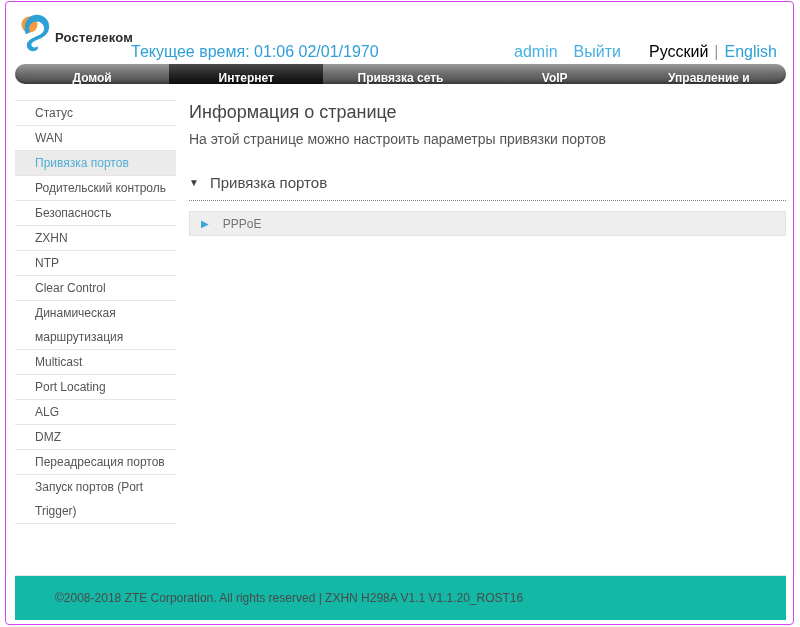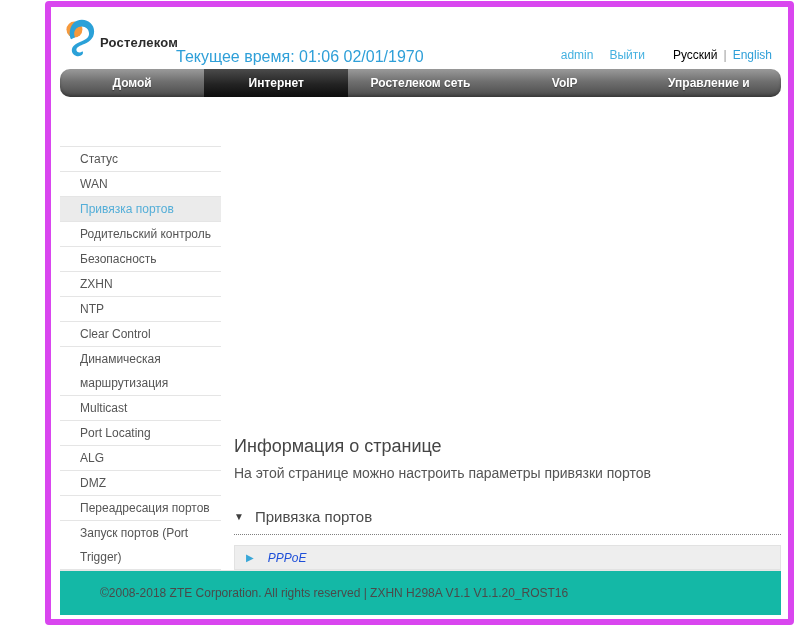--- a/index.html
+++ b/index.html
@@ -6,45 +6,44 @@
   html, body { width: 800px; height: 627px; }
   body {
     font-family: "Liberation Sans", sans-serif;
     background: #fff;
     position: relative;
     overflow: hidden;
   }
   .page {
     position: absolute;
     left: 5px; top: 1px; right: 6px; bottom: 2px;
-    border: 6px solid #d946ef;
+    border: 1px solid #d946ef;
     border-radius: 4px;
     background: #fff;
     display: flex;
     flex-direction: column;
     overflow: hidden;
-    margin-left: 40px;
   }
   
   .header { position: relative; height: 62px; flex: 0 0 auto; }
   .brand { position: absolute; left: 15px; top: 11px; display: flex; align-items: flex-end; }
   .brand svg { display: block; }
   .brand-name { font-size: 13px; font-weight: bold; color: #2b2b2b; margin-left: 4px; margin-bottom: 8px; letter-spacing: .2px; }
   .time { position: absolute; left: 125px; top: 41px; font-size: 16px; color: #2e9fd8; }
-  .header-links { position: absolute; right: 16px; top: 41px; font-size: 12px; display: flex; align-items: center; }
+  .header-links { position: absolute; right: 16px; top: 41px; font-size: 16px; display: flex; align-items: center; }
   .header-links a { text-decoration: none; cursor: pointer; }
   .hl-admin { color: #45b1e0; margin-right: 16px; }
   .hl-logout { color: #45b1e0; margin-right: 28px; }
   .hl-ru { color: #000000; }
   .hl-sep { color: #9a9a9a; margin: 0 6px; }
   .hl-en { color: #2e9fd8; }
   
   .nav {
     flex: 0 0 auto;
-    height: 28px;
+    height: 20px;
     margin: 0 7px 0 9px;
     border-radius: 10px;
     overflow: hidden;
     display: flex;
     background: linear-gradient(#9a9a9a, #6f6f6f 45%, #4a4a4a);
     box-shadow: inset 0 -2px 3px rgba(0,0,0,.25);
   }
   .nav-item {
     flex: 1 1 20%;
     text-align: center;
@@ -52,21 +51,21 @@
     font-size: 12px;
     font-weight: bold;
     color: #fff;
     cursor: pointer;
     text-shadow: 0 1px 1px rgba(0,0,0,.4);
   }
   .nav-item.active {
     background: linear-gradient(#4b4b4b, #232323 55%, #0d0d0d);
   }
   
-  .content { flex: 1 1 auto; display: flex; align-items: flex-end; padding: 8px 7px 0 9px; }
+  .content { flex: 1 1 auto; display: flex; align-items: flex-start; padding: 16px 7px 0 9px; }
   .sidebar { width: 161px; flex: 0 0 auto; list-style: none; border-top: 1px solid #e5e5e5; }
   .sidebar li {
     line-height: 24px;
     padding: 0 8px 0 20px;
     border-bottom: 1px solid #e5e5e5;
     font-size: 12px;
     color: #555;
     cursor: pointer;
     background: #fff;
   }
@@ -86,21 +85,21 @@
   .row-bar {
     margin-top: 10px;
     height: 25px;
     background: #eeeeee;
     border: 1px solid #e2e2e2;
     display: flex; align-items: center;
     padding-left: 11px;
     cursor: pointer;
   }
   .tri-right { font-size: 10px; color: #38a7d8; }
-  .row-label { font-size: 12px; color: #1d4ed8; margin-left: 14px; font-style: italic; }
+  .row-label { font-size: 12px; color: #737373; margin-left: 14px; }
   
   .footer {
     flex: 0 0 auto;
     height: 45px;
     margin: 0 7px 4px 9px;
     background: #14b8a6;
     border-top: 1px solid #e6e6e6;
     display: flex; align-items: center;
     padding-left: 40px;
     font-size: 12px;
@@ -128,21 +127,21 @@
       <a class="hl-logout">Выйти</a>
       <span class="hl-ru">Русский</span>
       <span class="hl-sep">|</span>
       <a class="hl-en">English</a>
     </div>
   </div>
 
   <div class="nav">
     <div class="nav-item">Домой</div>
     <div class="nav-item active">Интернет</div>
-    <div class="nav-item">Ростелеком сеть</div>
+    <div class="nav-item">Привязка сеть</div>
     <div class="nav-item">VoIP</div>
     <div class="nav-item">Управление и диагностика</div>
   </div>
 
   <div class="content">
     <ul class="sidebar">
       <li>Статус</li>
       <li>WAN</li>
       <li class="active">Привязка портов</li>
       <li>Родительский контроль</li>

